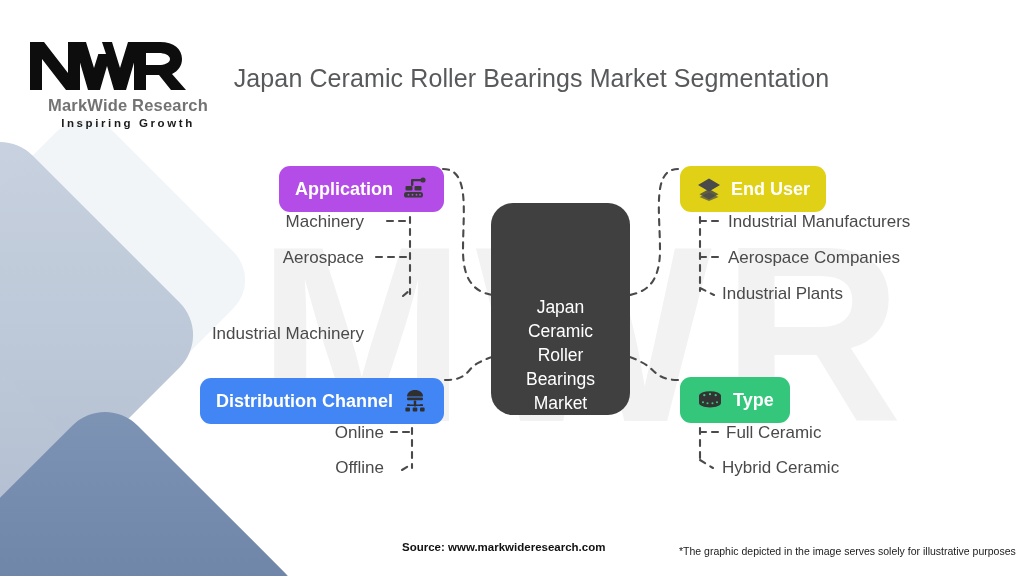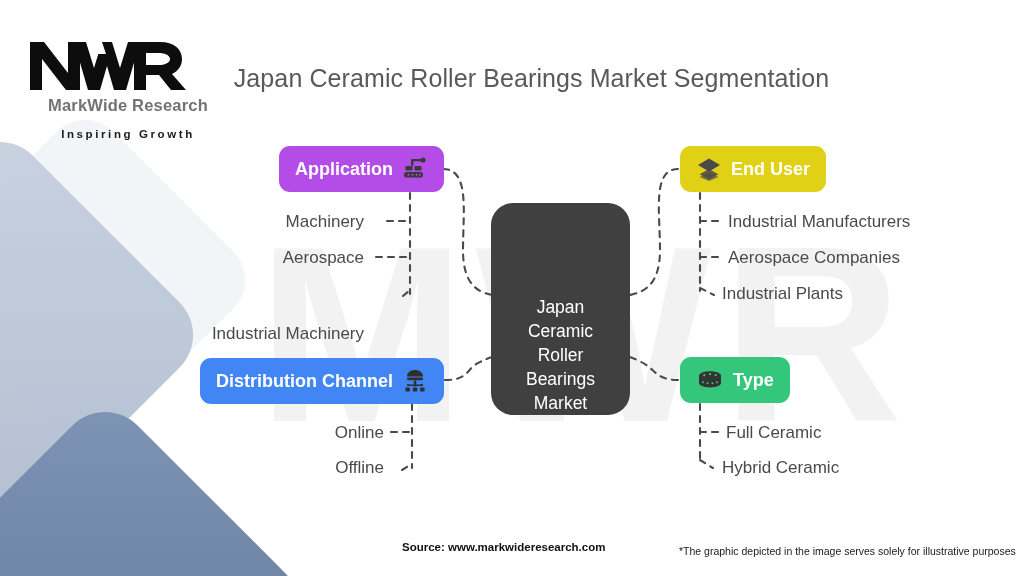--- a/index.html
+++ b/index.html
@@ -64,21 +64,21 @@
     font-size: 16.5px;
     color: #737373;
     letter-spacing: .2px;
   }
   .logo-tag {
     text-align: center;
     font-size: 11.5px;
     font-weight: 600;
     color: #1b1b1b;
     letter-spacing: 2.6px;
-    margin-top: 13px;
+    margin-top: 2px;
   }
 
   
   .title {
     position: absolute;
     left: 0; right: 0; top: 64px;
     text-align: center;
     font-size: 25px;
     color: #58595b;
     font-weight: 400;
@@ -113,20 +113,21 @@
   .badge {
     position: absolute;
     display: flex; align-items: center; gap: 9px;
     height: 46px;
     padding: 0 16px;
     border-radius: 11px;
     color: #fff;
     font-size: 18px;
     font-weight: 700;
     white-space: nowrap;
+    margin-top: 20px;
   }
   .badge .bico { display: flex; align-items: center; }
   .badge-application { left: 279px; top: 146px; background: #b44ce8; }
   .badge-enduser     { left: 680px; top: 146px; background: #e0d117; }
   .badge-distribution{ left: 200px; top: 358px; background: #4285f4; }
   .badge-type        { left: 680px; top: 357px; background: #34c77b; }
 
   
   .sub {
     position: absolute;

